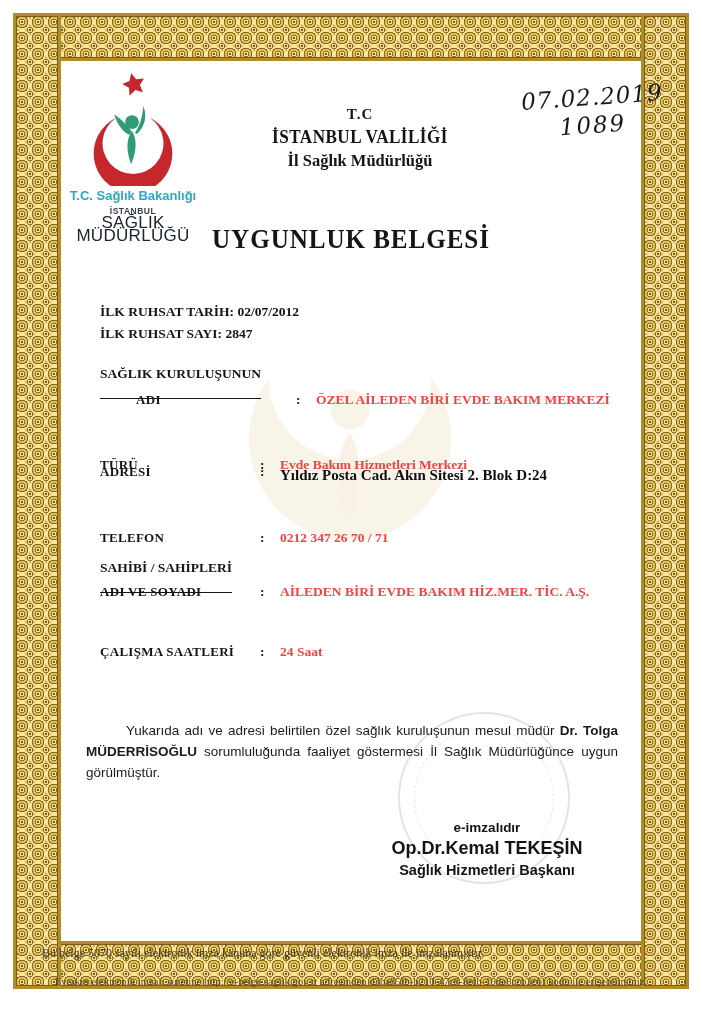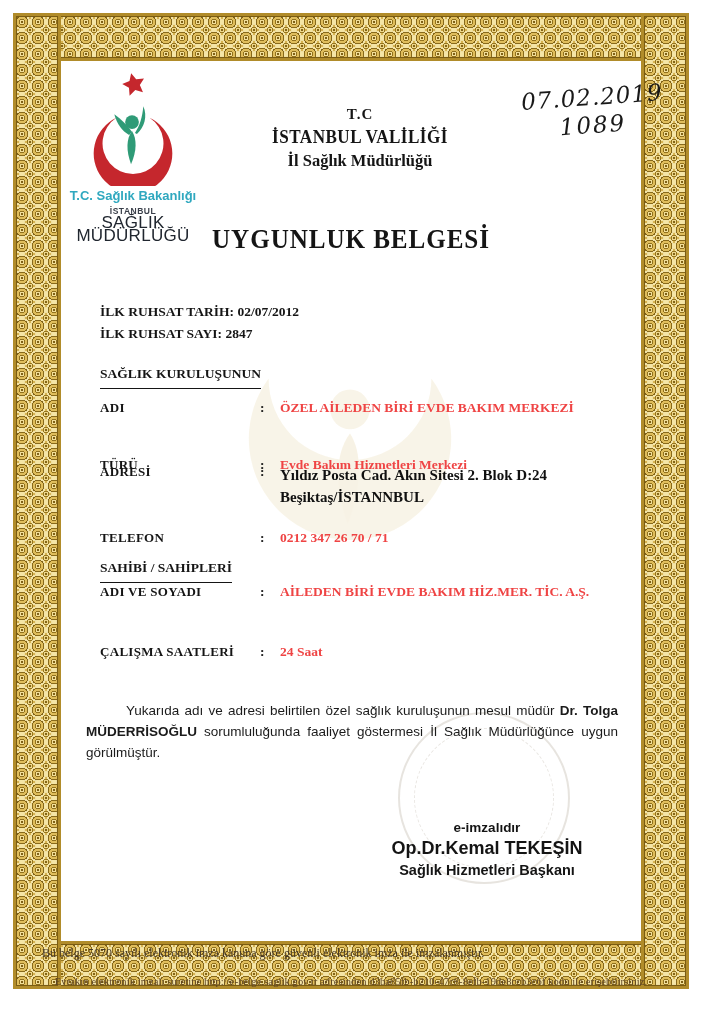--- a/index.html
+++ b/index.html
@@ -62,35 +62,35 @@
   .cert-title{
     position:absolute;left:0;top:224px;width:702px;text-align:center;z-index:2;
     font-size:27px;font-weight:bold;letter-spacing:1px;transform:scaleX(.93);
   }
 
   
   .license{position:absolute;left:100px;top:301px;z-index:2;font-weight:bold;font-size:13.5px;line-height:22px;}
   .section-head{
     position:absolute;left:100px;z-index:2;font-weight:bold;font-size:13.5px;
   }
-  .section-head span{border-bottom:1.6px solid #151515;padding-bottom:7px;}
+  .section-head span{border-bottom:1.6px solid #151515;padding-bottom:17px;}
   .sec-facility{top:366px;}
   .sec-owner{top:560px;}
 
   .row{position:absolute;left:100px;width:520px;display:flex;z-index:2;}
   .row .lbl{width:160px;font-weight:bold;font-size:13px;letter-spacing:.3px;flex:none;}
   .row .col{width:20px;font-weight:bold;font-size:13.5px;flex:none;}
   .row .val{flex:1;font-family:Liberation Serif, serif;font-weight:bold;font-size:13.5px;color:#ef4444;}
   .row .val-serif{flex:1;font-family:"Liberation Serif",serif;font-weight:bold;font-size:15px;line-height:22px;color:#101010;}
-  .r-adi{top:400px;} .r-turu{top:437px;margin-top:20px;} .r-adresi{top:464px;}
+  .r-adi{top:392px;margin-left:36px;} .r-turu{top:437px;margin-top:20px;} .r-adresi{top:464px;}
   .r-telefon{top:530px;} .r-sahibi{top:584px;align-items:flex-end;} .r-calisma{top:644px;}
 
   
   .approval{
-    position:absolute;left:86px;top:700px;width:532px;z-index:2;
+    position:absolute;left:86px;top:720px;width:532px;z-index:2;
     font-family:"Liberation Sans",sans-serif;font-size:13.5px;line-height:21px;
     text-align:justify;text-indent:40px;color:#1b1b1b;
   }
   .approval b{font-weight:bold;}
 
   .signature{position:absolute;left:352px;top:820px;width:270px;text-align:center;z-index:2;
     font-family:"Liberation Sans",sans-serif;font-weight:bold;color:#141414;}
   .sig-e{font-size:13.5px;}
   .sig-name{font-size:18px;margin-top:3px;}
   .sig-deputy{font-size:13.5px;margin-top:3px;}
@@ -179,21 +179,20 @@
     <span class="lbl">TÜRÜ</span>
     <span class="col">:</span>
     <span class="val">Evde Bakım Hizmetleri Merkezi</span>
   </div>
 
   <div class="row r-adresi">
     <span class="lbl">ADRESİ</span>
     <span class="col">:</span>
     <span class="val-serif">
       <div>Yıldız Posta Cad. Akın Sitesi 2. Blok D:24</div>
-      <div>Beşiktaş/İSTANNBUL</div>
     </span>
   </div>
 
   <div class="row r-telefon">
     <span class="lbl">TELEFON</span>
     <span class="col">:</span>
     <span class="val">0212 347 26 70 / 71</span>
   </div>
 
   <div class="section-head sec-owner">

